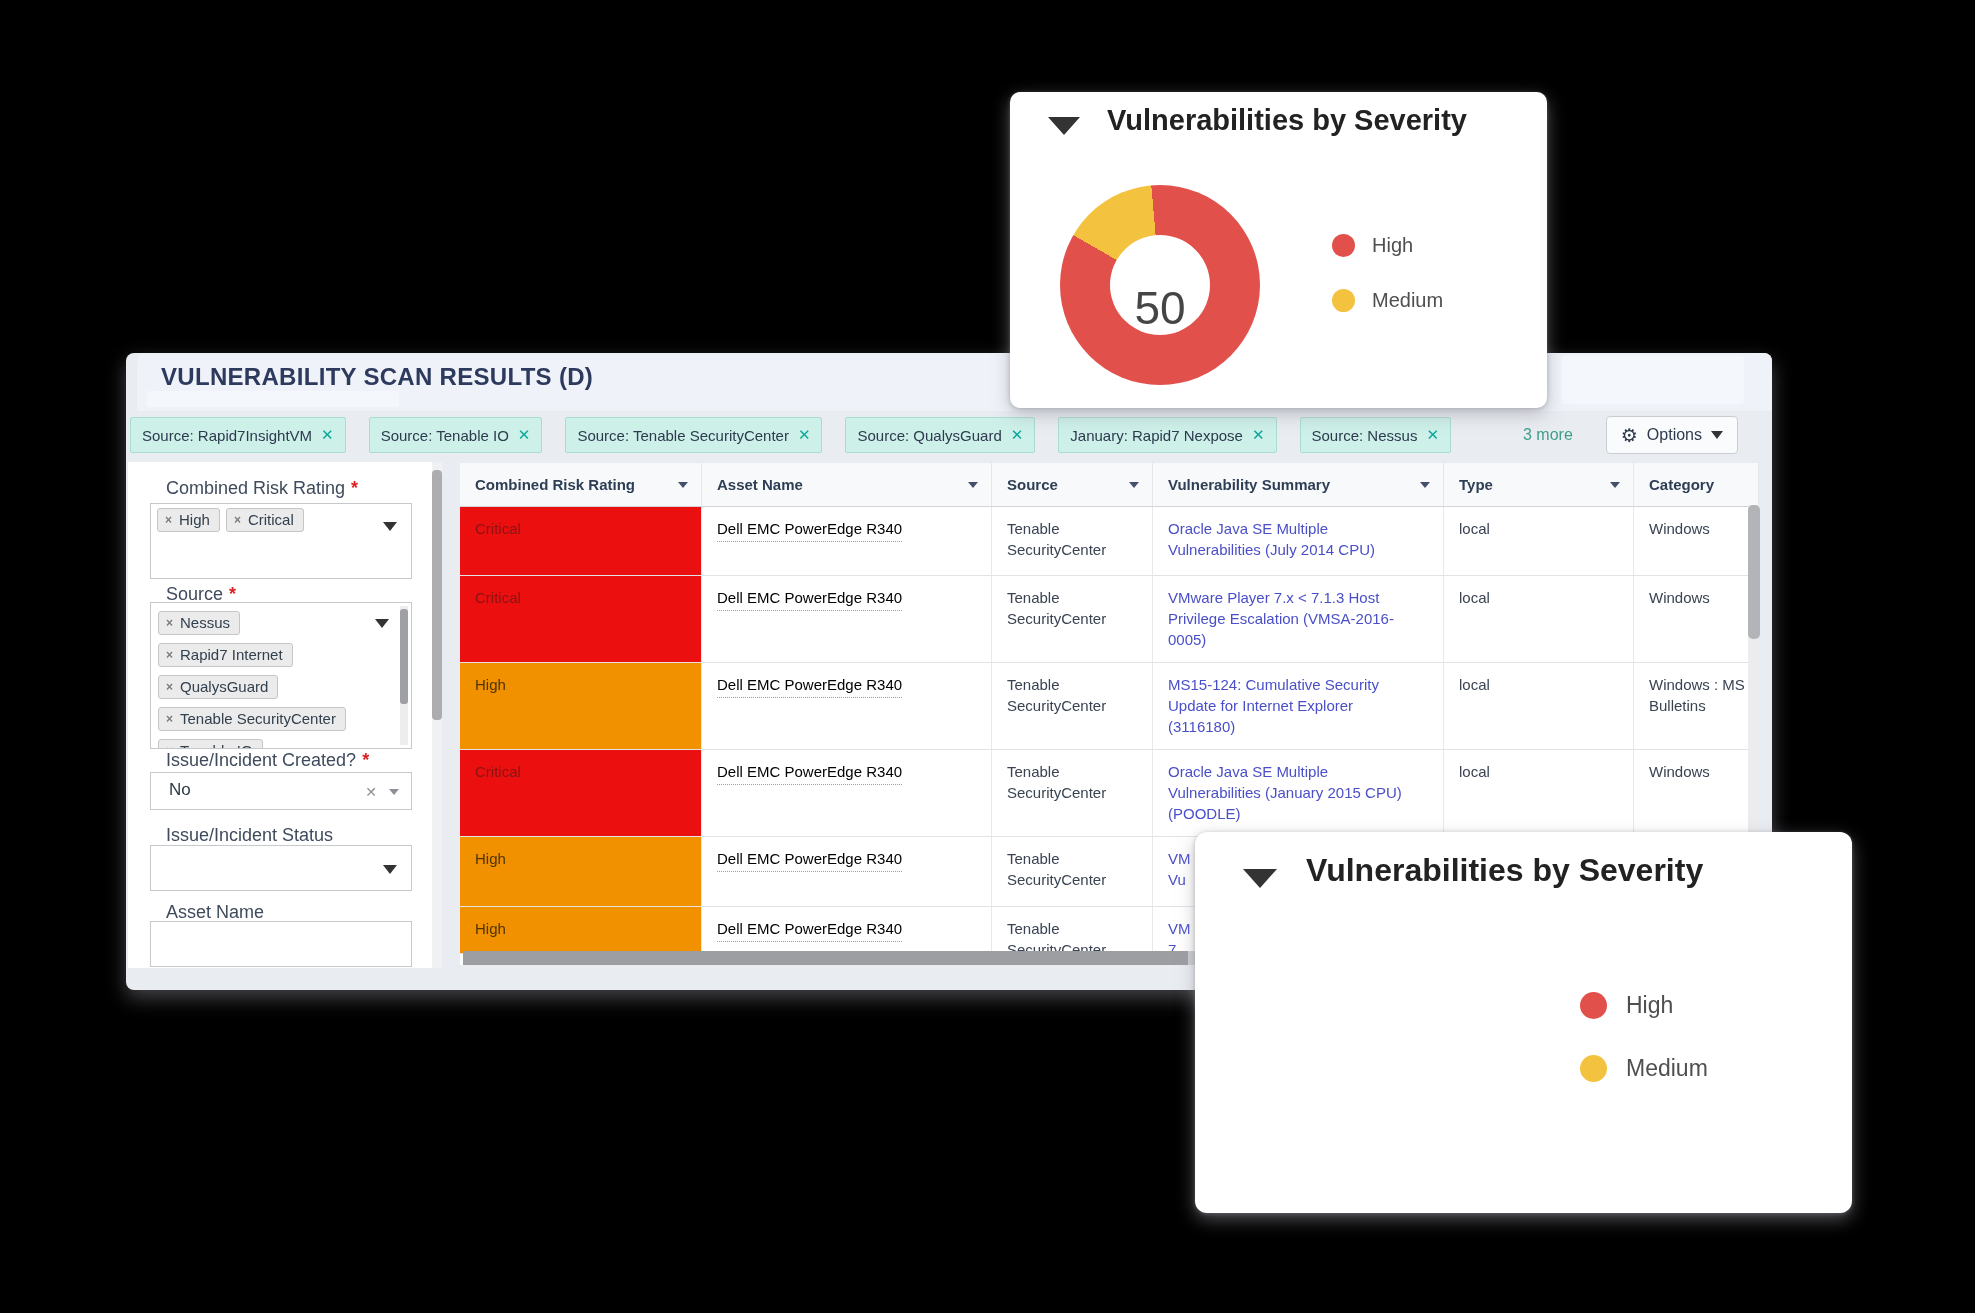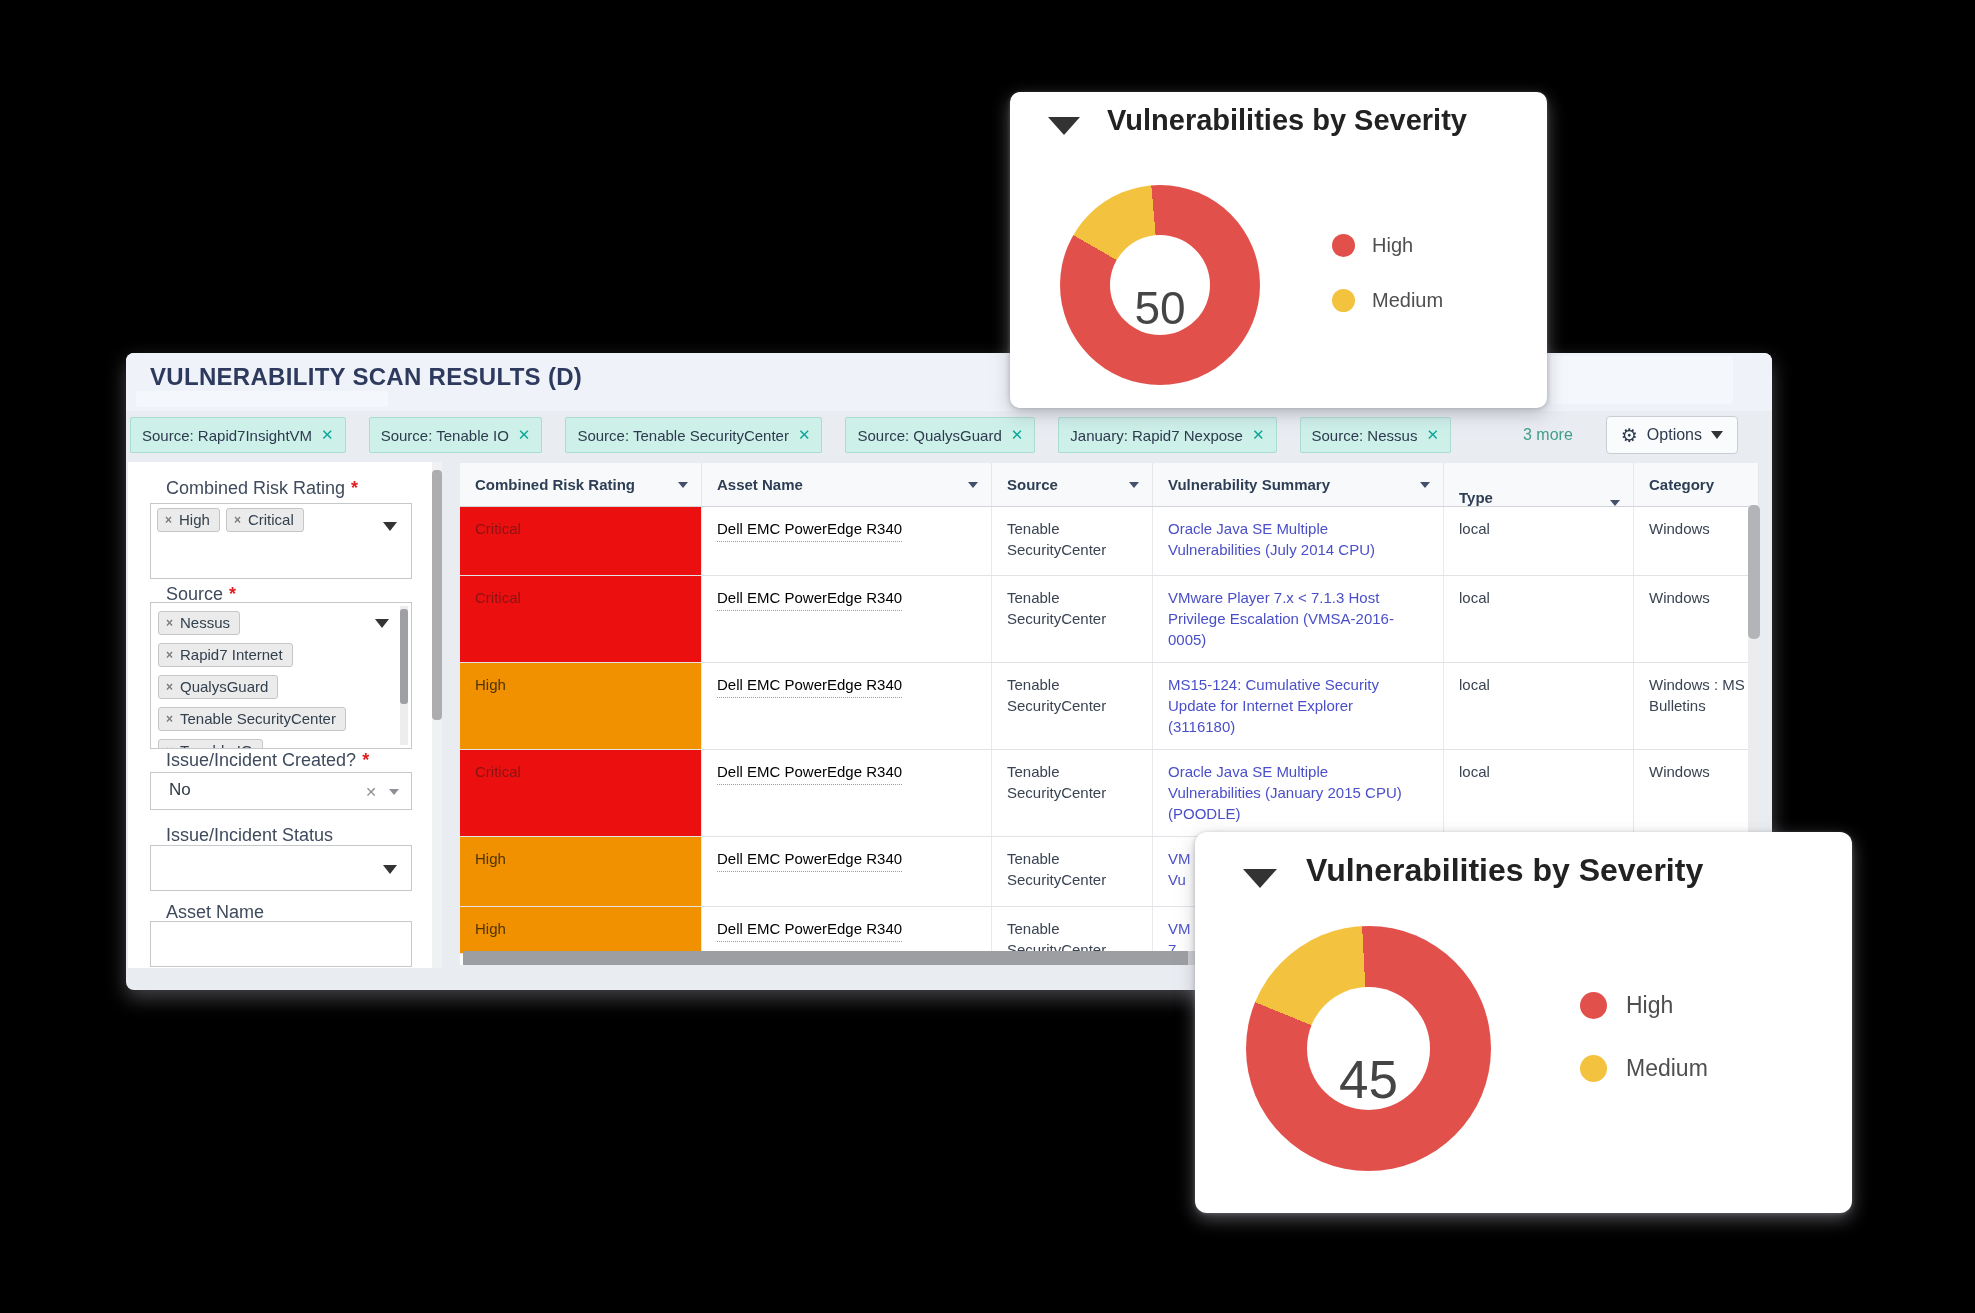--- a/index.html
+++ b/index.html
@@ -3,21 +3,21 @@
 <meta charset="utf-8">
 <style>
   html,body{margin:0;padding:0;background:#000;}
   .canvas{position:relative;width:1975px;height:1313px;background:#000;overflow:hidden;
           font-family:"Liberation Sans","DejaVu Sans",sans-serif;}
   .abs{position:absolute;}
 
   
   .panel{position:absolute;left:126px;top:353px;width:1646px;height:637px;background:#e9ecf1;
          border-radius:8px;box-shadow:0 8px 20px rgba(135,135,145,.5);}
-  .panel-header{position:absolute;left:0;top:0;right:0;height:58px;background:#eff2f8;border-radius:8px 8px 0 0;}
+  .panel-header{position:absolute;left:11px;top:0;right:0;height:58px;background:#eff2f8;border-radius:8px 8px 0 0;}
   .panel-title{position:absolute;left:24px;top:10px;font-size:24px;font-weight:700;color:#2d3a5e;letter-spacing:.3px;}
   .ghost{background:#f4f7fb;border-radius:3px;}
   
   .chips-row{position:absolute;left:4px;top:63px;right:34px;height:38px;display:flex;align-items:center;gap:13px;}
   .chip{height:34px;display:flex;align-items:center;gap:9px;padding:0 11px;background:#cdf0e9;
         border:1px solid #a9ddd3;border-radius:2px;font-size:15px;color:#2e3a4e;white-space:nowrap;}
   .chip-x{color:#0ba79a;font-weight:700;font-size:15px;cursor:pointer;}
   .spacer{flex:1;}
   .more-link{color:#3f9e8a;font-size:16px;margin-right:20px;white-space:nowrap;}
   .options-btn{height:36px;display:flex;align-items:center;gap:9px;padding:0 14px;background:#fafbfc;
@@ -43,21 +43,21 @@
   .box-icons{position:absolute;right:12px;top:11px;display:flex;align-items:center;gap:12px;}
   .x-gray{color:#8b8f94;font-size:14px;font-weight:700;}
 
   
   .table{position:absolute;left:334px;top:110px;width:1299px;height:502px;background:#fff;overflow:hidden;}
   .thead{display:flex;height:43px;background:#f8f9fa;border-bottom:1px solid #d3d4d8;}
   .th{display:flex;align-items:center;padding-left:15px;box-sizing:border-box;font-size:15px;font-weight:700;
       color:#2d3e55;position:relative;border-right:1px solid #e6e7ea;}
   .hdr-caret{position:absolute;right:13px;width:0;height:0;border-left:5px solid transparent;
       border-right:5px solid transparent;border-top:6px solid #44506b;}
-  .c0{width:242px;}.c1{width:290px;}.c2{width:161px;}.c3{width:291px;}.c4{width:190px;align-items:flex-end;}.c5{flex:1;}
+  .c0{width:242px;}.c1{width:290px;}.c2{width:161px;}.c3{width:291px;}.c4{width:190px;}.c5{flex:1;}
   .tr{display:flex;border-bottom:1px solid #e2e3e7;box-sizing:border-box;}
   .td{box-sizing:border-box;padding:11px 14px 0 15px;font-size:15px;color:#3a4352;line-height:21px;
       border-right:1px solid #e8e9ec;overflow:hidden;}
   .td.c5{border-right:none;}
   .risk-critical{background:#ec0f0f;color:#8a1414;}
   .risk-high{background:#f29100;color:#4e3504;}
   .asset-link{color:#000000;border-bottom:1px dotted #9a9ab5;padding-bottom:2px;display:inline-block;cursor:pointer;}
   .sum-line{color:#4a4fc9;cursor:pointer;}
   .tbl-vscroll{position:absolute;left:1622px;top:152px;width:12px;height:446px;background:#ececee;}
   .tbl-vthumb{position:absolute;left:0;top:0;width:12px;height:134px;background:#b3b4b8;border-radius:5px;}
@@ -326,25 +326,20 @@
         <div class="leg-item">
           <span class="leg-dot" style="background: rgb(243, 194, 62);"></span>
           <span class="leg-label">Medium</span>
         </div>
       </div>
   </div>
 
   <div class="card card2">
     <div class="card-tri" style="left:48px;top:37px;border-left-width:17px;border-right-width:17px;border-top-width:19px;"></div>
     <div class="card-title" style="left:111px;top:20px;font-size:32px;">Vulnerabilities by Severity</div>
-    <div class="donut" id="donut-1" style="left: 51px; top: 94px; width: 245px; height: 245px; background: conic-gradient(rgb(226, 80, 76) 0deg, rgb(226, 80, 76) 292.2deg, rgb(243, 194, 62) 292.2deg, rgb(243, 194, 62) 357deg, rgb(226, 80, 76) 357deg, rgb(226, 80, 76) 360deg);">
-      <div class="hole">
-        <span style="font-size:53px;">45</span>
-      </div>
-    </div>
     <div class="legend" id="legend-1" style="left:385px;top:160px;">
         <div class="leg-item">
           <span class="leg-dot" style="background: rgb(226, 80, 76);"></span>
           <span class="leg-label">High</span>
         </div>
         <div class="leg-item">
           <span class="leg-dot" style="background: rgb(243, 194, 62);"></span>
           <span class="leg-label">Medium</span>
         </div>
       </div>

